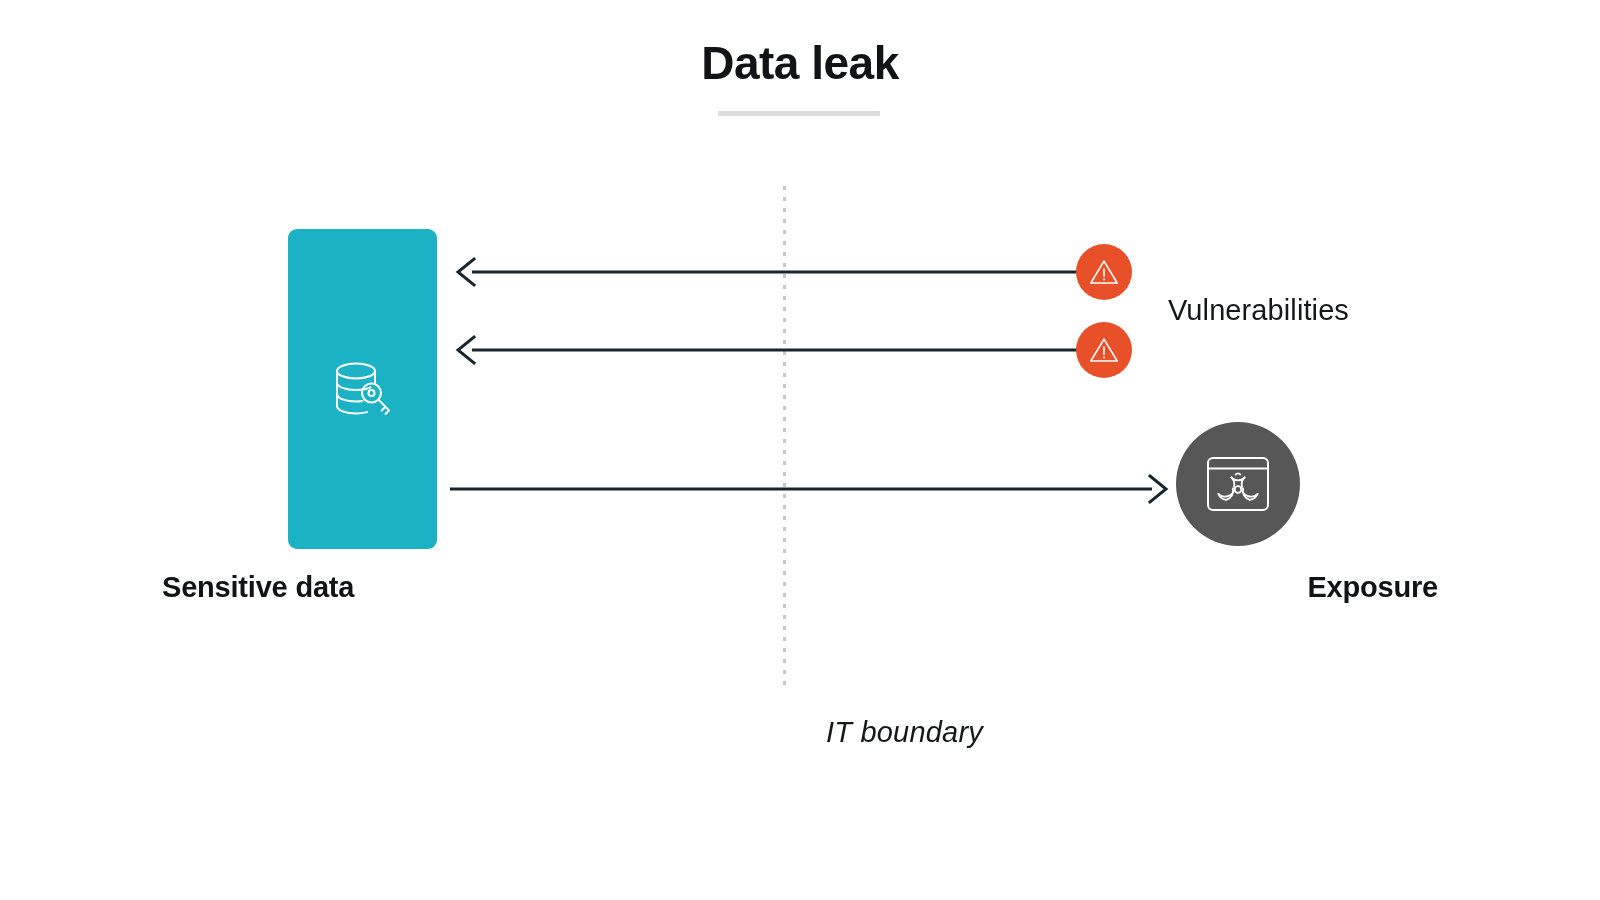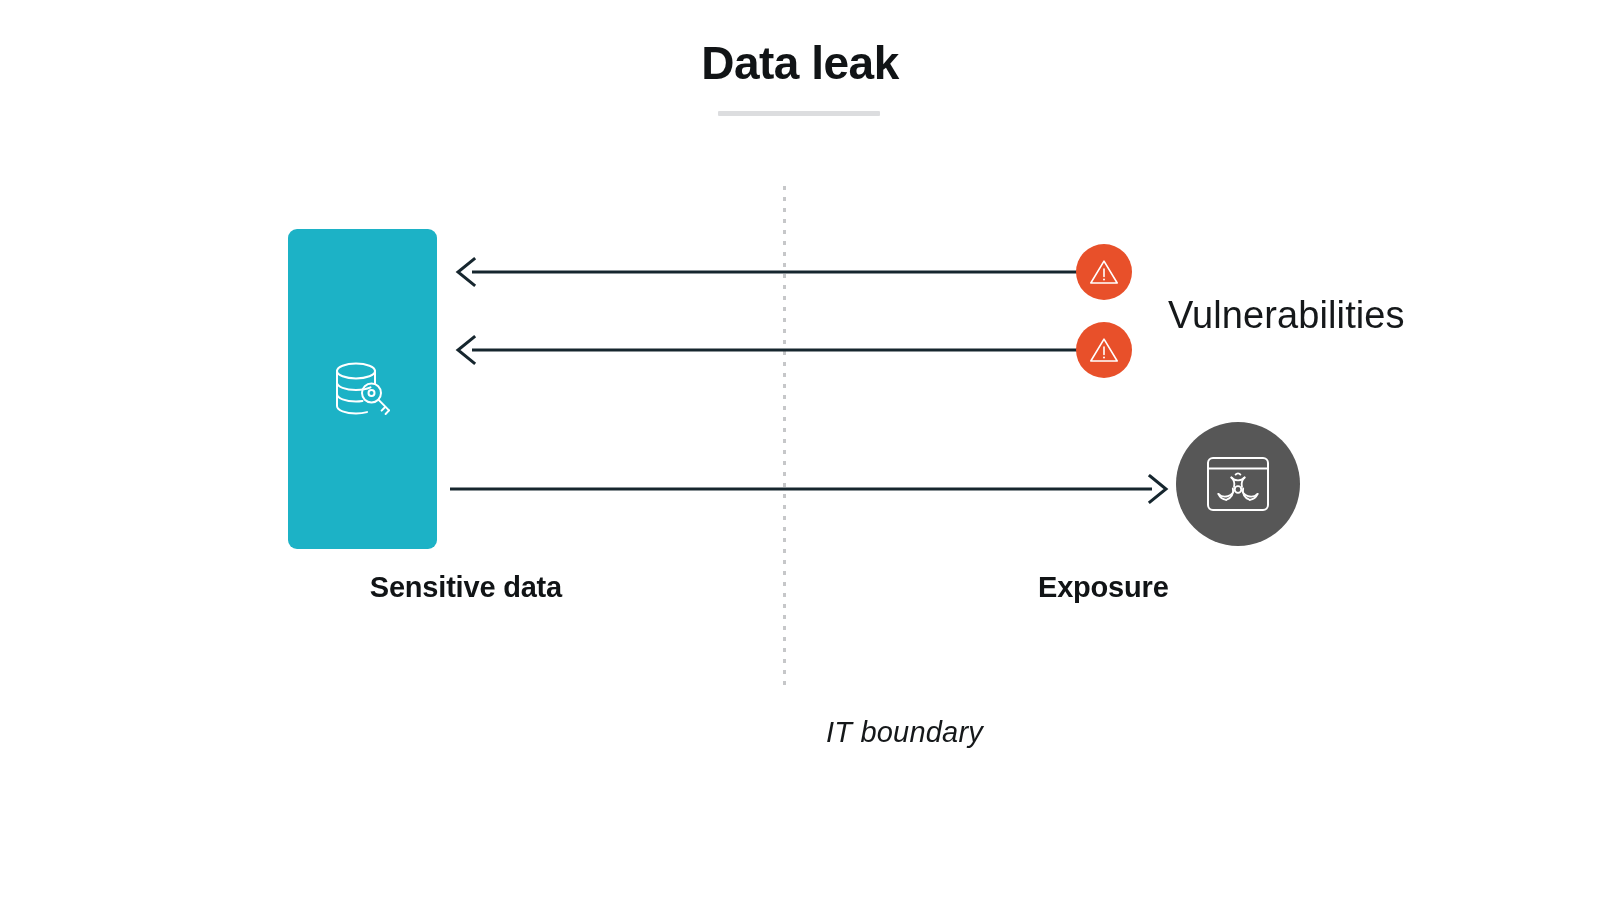--- a/index.html
+++ b/index.html
@@ -82,21 +82,21 @@
     left: 42px;
     top: 131px;
     width: 66px;
     height: 60px;
   }
   #data-card-label {
     position: absolute;
     left: 162px;
     top: 571px;
     width: 400px;
-    text-align: right;
+    text-align: left;
     font-size: 29px;
     font-weight: bold;
     color: #111416;
     letter-spacing: -0.2px;
   }
 
   
   .arrow-svg {
     position: absolute;
     overflow: visible;
@@ -119,21 +119,21 @@
     position: absolute;
     left: 13px;
     top: 14px;
     width: 30px;
     height: 28px;
   }
   #vuln-label {
     position: absolute;
     left: 1168px;
     top: 294px;
-    font-size: 38px;
+    font-size: 29px;
     font-weight: normal;
     color: #15181a;
     letter-spacing: 0.1px;
     white-space: nowrap;
   }
 
   
   #exposure-badge {
     position: absolute;
     left: 1176px;
@@ -148,21 +148,21 @@
     left: 30px;
     top: 32px;
     width: 64px;
     height: 60px;
   }
   #exposure-label {
     position: absolute;
     left: 1038px;
     top: 571px;
     width: 400px;
-    text-align: left;
+    text-align: right;
     font-size: 29px;
     font-weight: bold;
     color: #111416;
     letter-spacing: -0.2px;
   }
 </style>
 </head>
 <body>
 
 <div id="stage">

